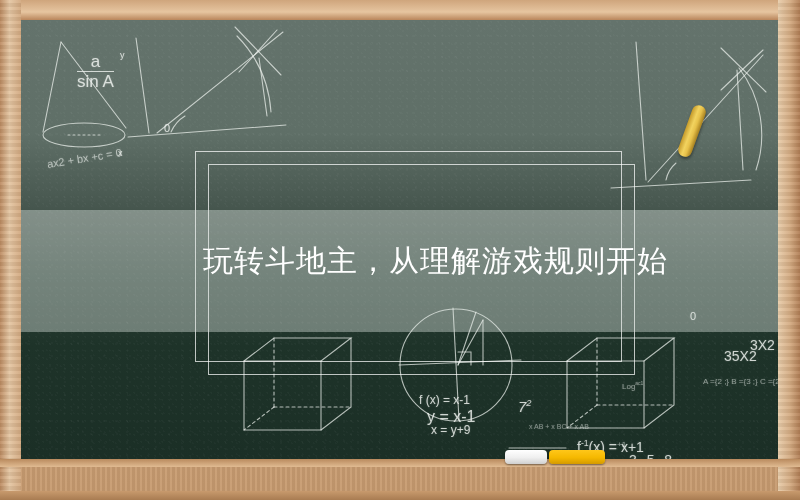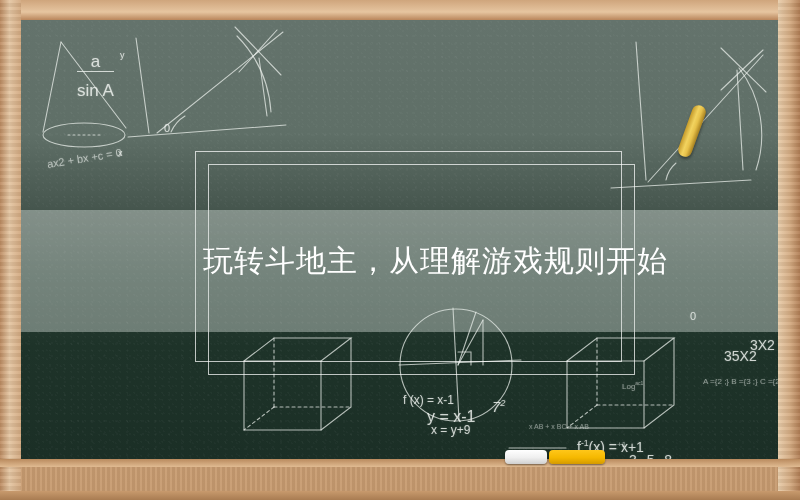--- a/index.html
+++ b/index.html
@@ -133,21 +133,21 @@
     font-family: "Liberation Sans", sans-serif;
     white-space: nowrap;
     text-shadow: 0 0 2px rgba(255,255,255,0.25);
   }
   .frac {
     display: inline-block;
     text-align: center;
     line-height: 1.05;
   }
   .frac .num { display: block; }
-  .frac .den { display: block; border-top: 1px solid rgba(240,244,240,0.8); padding-top: 10px; }
+  .frac .den { display: block; border-top: 1px solid rgba(240,244,240,0.8); padding-top: 1px; }
   .sup { font-size: 0.62em; vertical-align: super; }
 
   
   .deco-rect {
     position: absolute;
     border: 1px solid rgba(255,255,255,0.72);
     box-sizing: border-box;
   }
   #deco-rect-back { left: 174px; top: 131px; width: 427px; height: 211px; }
   #deco-rect-front { left: 187px; top: 144px; width: 427px; height: 211px; }
@@ -280,25 +280,25 @@
           <span class="den">sin A</span>
         </span>
       </div>
       <div class="chalk-text" style="left:99px; top:30px; font-size:9px;">y</div>
       <div class="chalk-text" style="left:97px; top:128px; font-size:9px;">x</div>
       <div class="chalk-text" style="left:143px; top:102px; font-size:11px;">0</div>
       <div class="chalk-text" style="left:26px; top:138px; font-size:11px; transform: rotate(-9deg); transform-origin: left center; opacity:0.75;">ax2 + bx +c = 0</div>
 
       <div class="chalk-text" style="left:669px; top:290px; font-size:11px;">0</div>
 
-      <div class="chalk-text" style="left:382px; top:373px; font-size:12px;">f (x)  = x-1</div>
+      <div class="chalk-text" style="left:398px; top:373px; font-size:12px;">f (x)  = x-1</div>
       <div class="chalk-text" style="left:406px; top:388px; font-size:16px;">y = x-1</div>
       <div class="chalk-text" style="left:410px; top:403px; font-size:12px;">x = y+9</div>
 
-      <div class="chalk-text" style="left:471px; top:378px; font-size:15px;font-style:italic;">
+      <div class="chalk-text" style="left:497px; top:378px; font-size:15px;font-style:italic;">
         <span>7</span><span class="sup">2</span>
       </div>
       <div class="chalk-text" style="left:508px; top:403px; font-size:7px; opacity:0.6;">x AB + x BC + x AB</div>
 
       <div class="chalk-text" style="left:601px; top:361px; font-size:8px; opacity:0.65;">
         <span>Log</span><span class="sup">ac1</span>
       </div>
       <div class="chalk-text" style="left:556px; top:418px; font-size:14px;">
         <span>f</span><span class="sup">-1</span><span>(x)  = x+1</span>
       </div>

